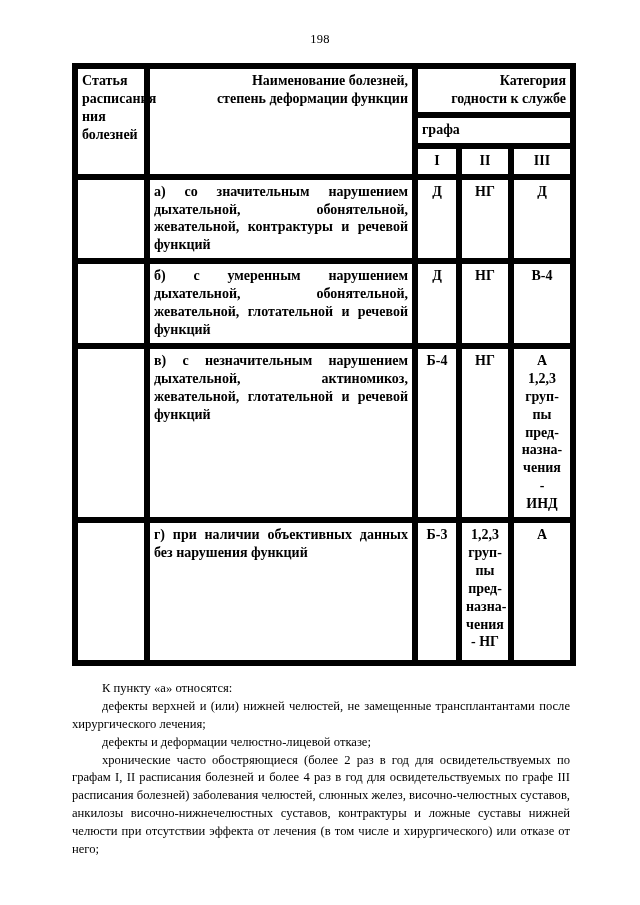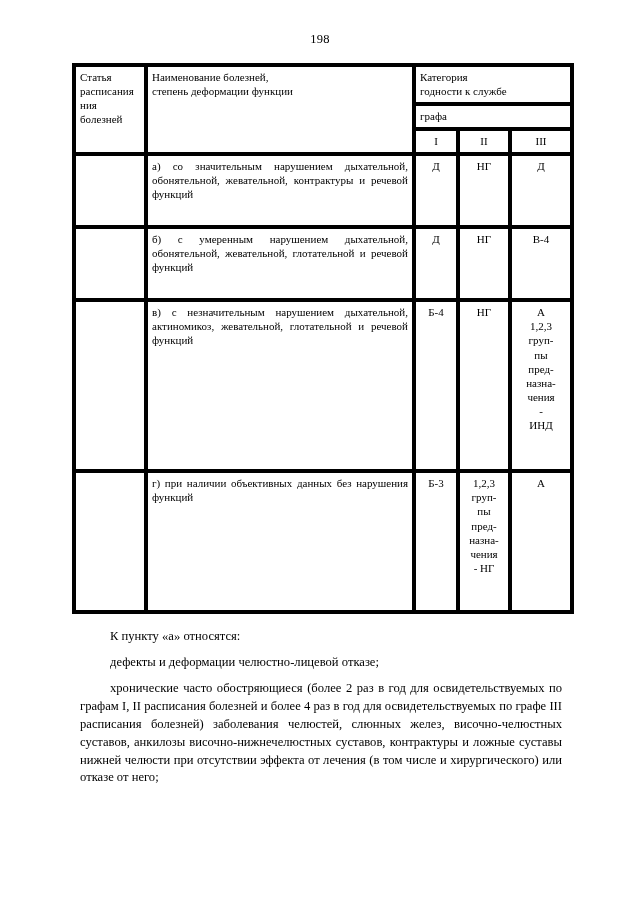--- a/index.html
+++ b/index.html
@@ -28,44 +28,44 @@
   }
   .table-wrap {
     margin: 16px 70px 0 72px;
   }
   table.main {
     border-collapse: collapse;
     width: 498px;
     table-layout: fixed;
   }
   table.main td, table.main th {
-    border: 4px solid #000000;
+    border: 6px solid #000000;
     vertical-align: top;
-    font-weight: normal;
-    font-size: 11px;
+    font-weight: bold;
+    font-size: 14px;
     line-height: 1.28;
     padding: 3px 4px 4px 4px;
   }
   .col-article { width: 72px; }
   .col-name    { width: 268px; }
   .col-g1      { width: 44px; }
   .col-g2      { width: 52px; }
   .col-g3      { width: 62px; }
 
   .hdr-article {
     text-align: left;
     padding-left: 5px;
     line-height: 1.45;
   }
   .hdr-name {
-    text-align: left;
+    text-align: right;
     line-height: 1.45;
   }
   .hdr-cat {
-    text-align: left;
+    text-align: right;
     line-height: 1.45;
   }
   .hdr-grafa {
   }
   .hdr-num {
     text-align: center;
   }
   .cell-body {
     text-align: justify;
     text-align-last: left;
@@ -83,21 +83,21 @@
   .row-v td { height: 160px; }
   .row-g td { height: 130px; }
 
   .body-text {
     margin: 14px 70px 0 72px;
     font-size: 12.6px;
     line-height: 1.42;
     text-align: justify;
   }
   .body-text p {
-    margin: 8px;
+    margin: 0;
     text-indent: 30px;
     text-align: justify;
   }
 </style>
 </head>
 <body>
 
 <div class="page">
 
   <div class="page-number">198</div>
@@ -183,17 +183,18 @@
             <span>- НГ</span>
           </td>
           <td class="cell-center">А</td>
         </tr>
       </tbody>
     </table>
   </div>
 
   <div class="body-text">
     <p>К пункту «а» относятся:</p>
+    <p>дефекты верхней и (или) нижней челюстей, не замещенные трансплантантами после хирургического лечения;</p>
     <p>дефекты и деформации челюстно-лицевой отказе;</p>
     <p>хронические часто обостряющиеся (более 2 раз в год для освидетельствуемых по графам I, II расписания болезней и более 4 раз в год для освидетельствуемых по графе III расписания болезней) заболевания челюстей, слюнных желез, височно-челюстных суставов, анкилозы височно-нижнечелюстных суставов, контрактуры и ложные суставы нижней челюсти при отсутствии эффекта от лечения (в том числе и хирургического) или отказе от него;</p>
   </div>
 
 </div>
 
 </body></html>

